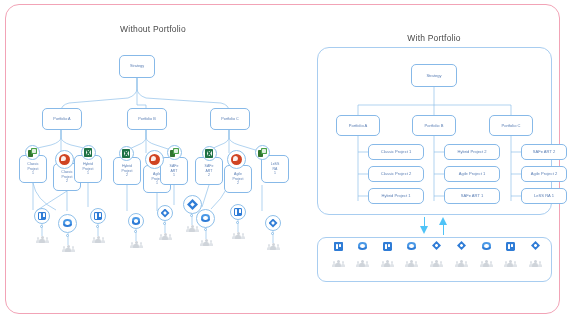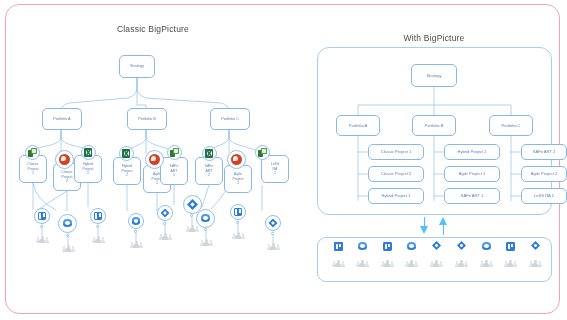--- a/index.html
+++ b/index.html
@@ -97,21 +97,21 @@
   .arr-down .head{left:0;top:9px;border-left:4.5px solid transparent;border-right:4.5px solid transparent;border-top:8px solid #4fc3f7;}
   .arr-up .stem{left:3.5px;top:6px;width:1.6px;height:12px;}
   .arr-up .head{left:0;top:0;border-left:4.5px solid transparent;border-right:4.5px solid transparent;border-bottom:8px solid #4fc3f7;}
 </style>
 </head>
 <body>
 
 <div id="frame">
 
   <div id="left">
-    <div class="panel-title" style="left:82px;top:19px;width:130px;">Classic BigPicture</div>
+    <div class="panel-title" style="left:82px;top:19px;width:130px;">Without Portfolio</div>
 
     <svg class="wires" width="300" height="300">
 
       <path d="M131 73 L131 83 Q131 90 122 93 L63 98 Q55 100 55 106"></path>
       <path d="M131 73 L131 100 L140 100 L140 106"></path>
       <path d="M131 73 L131 83 Q131 90 140 93 L215 98 Q223 100 223 106"></path>
 
       <path d="M55 125 L55 132 Q55 137 45 140 L27 144"></path>
       <path d="M55 125 L55 150"></path>
       <path d="M55 125 L55 132 Q55 137 65 140 L82 144"></path>
@@ -378,21 +378,21 @@
         <i class="h2"></i>
         <i class="b2"></i>
         <i class="h3"></i>
         <i class="b3"></i>
         <i class="h1"></i>
         <i class="b1"></i>
       </div>
   </div>
 
   <div id="right">
-    <div class="panel-title" style="left:368px;top:28px;width:120px;">With BigPicture</div>
+    <div class="panel-title" style="left:368px;top:28px;width:120px;">With Portfolio</div>
 
     <div id="rightbox"></div>
 
     <svg class="wires" width="567" height="300">
       <line x1="428" y1="82" x2="428" y2="100"></line>
       <line x1="352" y1="100" x2="505" y2="100"></line>
       <line x1="352" y1="100" x2="352" y2="110"></line>
       <line x1="428" y1="100" x2="428" y2="110"></line>
       <line x1="505" y1="100" x2="505" y2="110"></line>
       <line x1="352" y1="131" x2="352" y2="196"></line>

